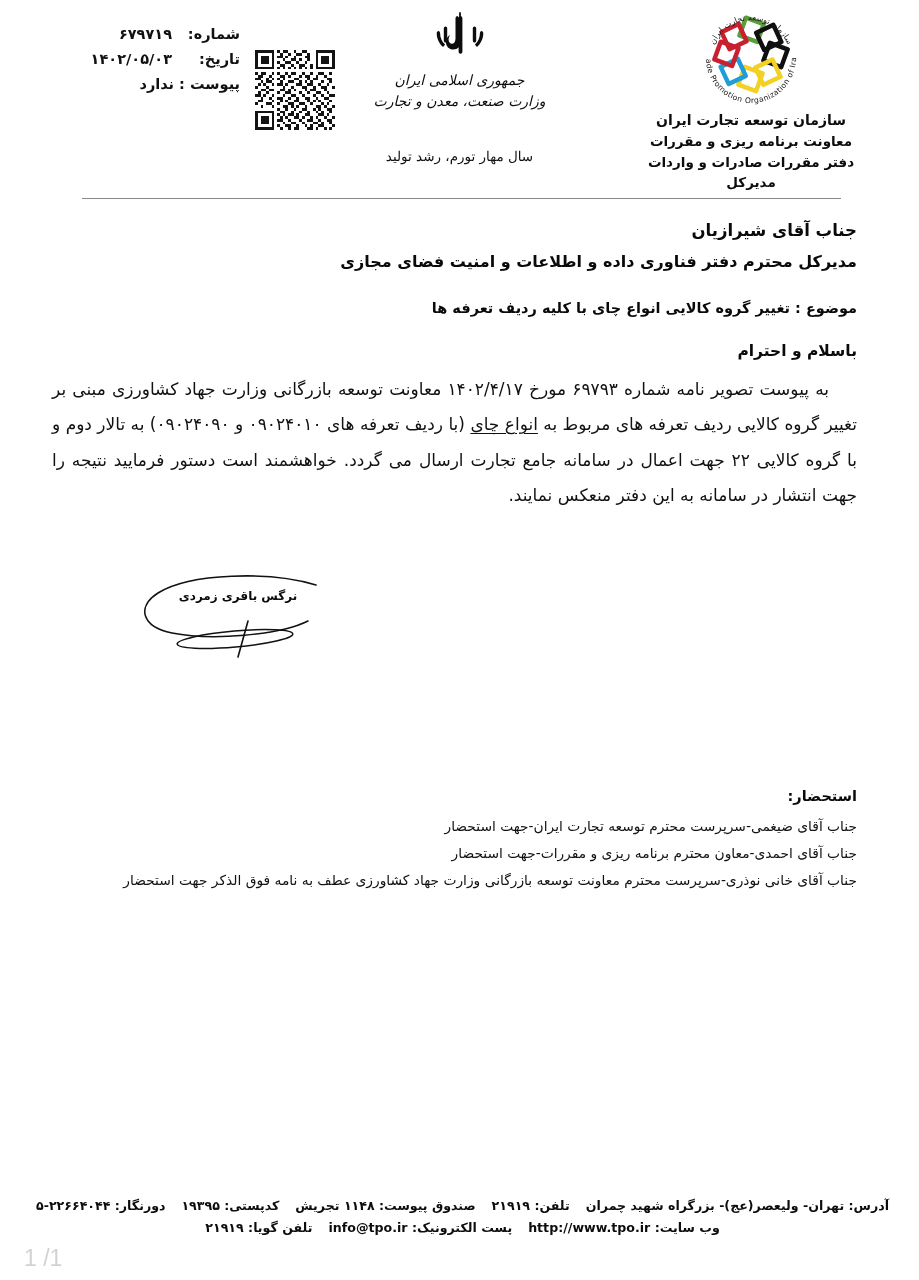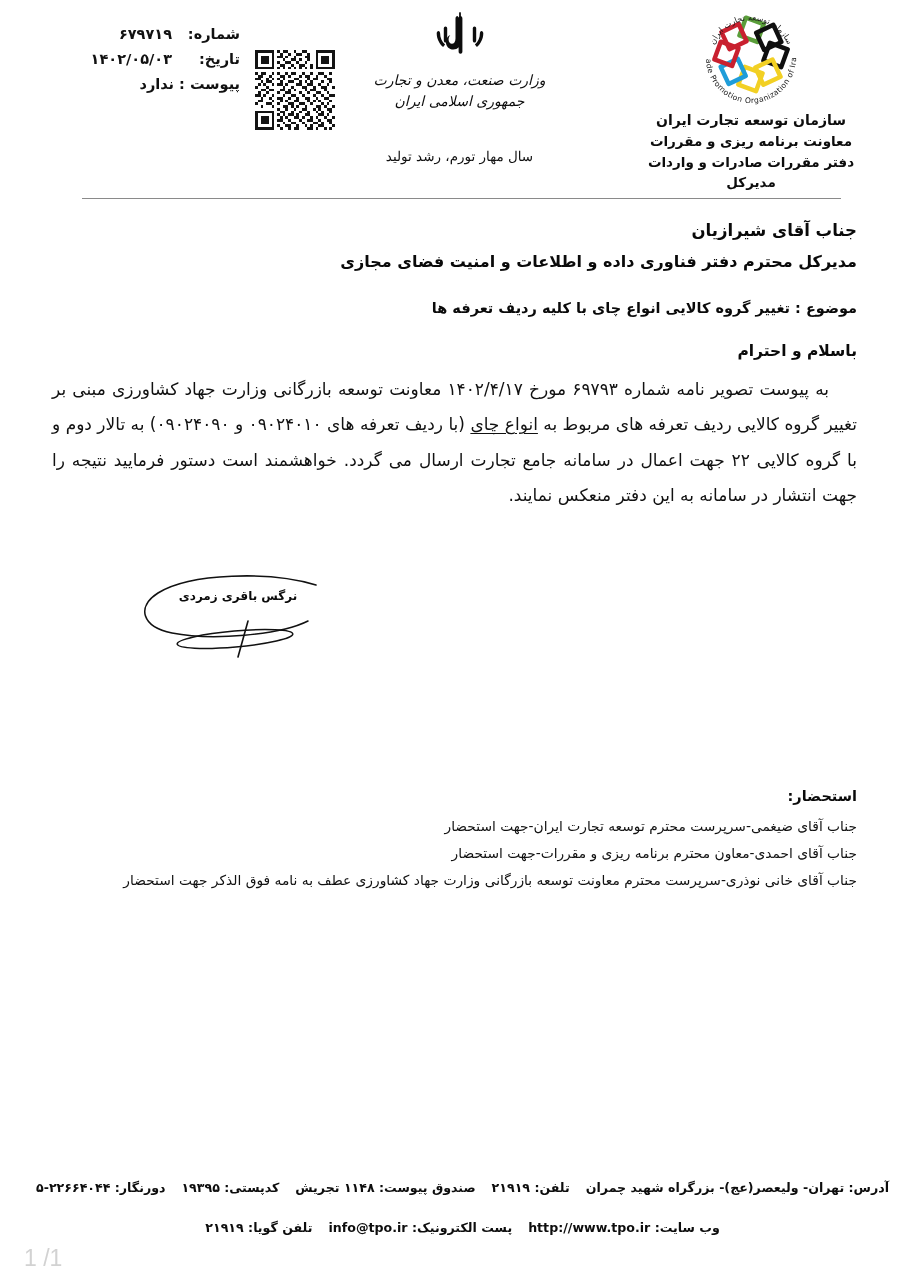--- a/index.html
+++ b/index.html
@@ -243,21 +243,21 @@
     line-height: 1.7;
   }
   .footer-line {
     display: flex;
     justify-content: center;
     align-items: baseline;
     gap: 16px;
     white-space: nowrap;
   }
   .footer-line .seg { display: inline-block; }
-  .ltr { direction: ltr; unicode-bidi: isolate; display: inline-block; margin-top: 18px; }
+  .ltr { direction: ltr; unicode-bidi: isolate; display: inline-block; }
 
   .page-num {
     position: absolute;
     bottom: 8px;
     left: 24px;
     font-size: 23px;
     color: #d2d2d2;
     direction: ltr;
     font-family: "Liberation Sans", sans-serif;
   }
@@ -515,22 +515,22 @@
             <path d="M27 4c-1.2 0-2 1-2 2.4v20c0 3.5-1.6 5.4-3.6 5.4-1.9 0-3.3-1.7-3.3-4.2 0-2 .7-3.6 1.7-4.7-2.6 1.1-4.4 3.8-4.4 7 0 4.3 3.2 7.6 7.4 7.6 2.2 0 4-.8 5.3-2.2v4.1c0 1.3.8 2.3 1.9 2.3 1.1 0 1.9-1 1.9-2.3V6.4C31.9 5 31.1 4 29.9 4c-1 0-1.7.7-1.9 1.8C27.8 4.7 27.1 4 27 4z" transform="translate(-1.5,0)"></path>
             <path d="M13.5 14.5c-1 0-1.7.9-1.7 2.1v11.8c0 1.2.7 2.1 1.7 2.1s1.7-.9 1.7-2.1V16.6c0-1.2-.7-2.1-1.7-2.1z"></path>
             <path d="M42.5 14.5c-1 0-1.7.9-1.7 2.1v11.8c0 1.2.7 2.1 1.7 2.1s1.7-.9 1.7-2.1V16.6c0-1.2-.7-2.1-1.7-2.1z"></path>
             <path d="M6.5 19c-1 0-1.8 1-1.8 2.3 0 5.3 2.4 10.3 6.4 13.8l2-2.5C9.9 29.7 8.1 25.7 8.1 21.3c0-1.3-.7-2.3-1.6-2.3z"></path>
             <path d="M49.5 19c-.9 0-1.6 1-1.6 2.3 0 4.4-1.8 8.4-5 11.3l2 2.5c4-3.5 6.4-8.5 6.4-13.8 0-1.3-.8-2.3-1.8-2.3z"></path>
             <path d="M28 0c-.5 0-.9.7-.9 1.6V5c0 .9.4 1.6.9 1.6s.9-.7.9-1.6V1.6C28.9.7 28.5 0 28 0z"></path>
           </g>
         </svg>
       </div>
       <div class="gov-names">
+        <div>جمهوری اسلامی ایران</div>
         <div>وزارت صنعت، معدن و تجارت</div>
-        <div>جمهوری اسلامی ایران</div>
       </div>
     </div>
 
     <div class="year-slogan">سال مهار تورم، رشد تولید</div>
 
     <div class="org-block">
       <div class="org-logo">
         <svg viewBox="0 0 120 116" aria-hidden="true">
           <defs>
             <path id="arcTop" d="M 16 62 A 44 44 0 0 1 104 62" fill="none"></path>

